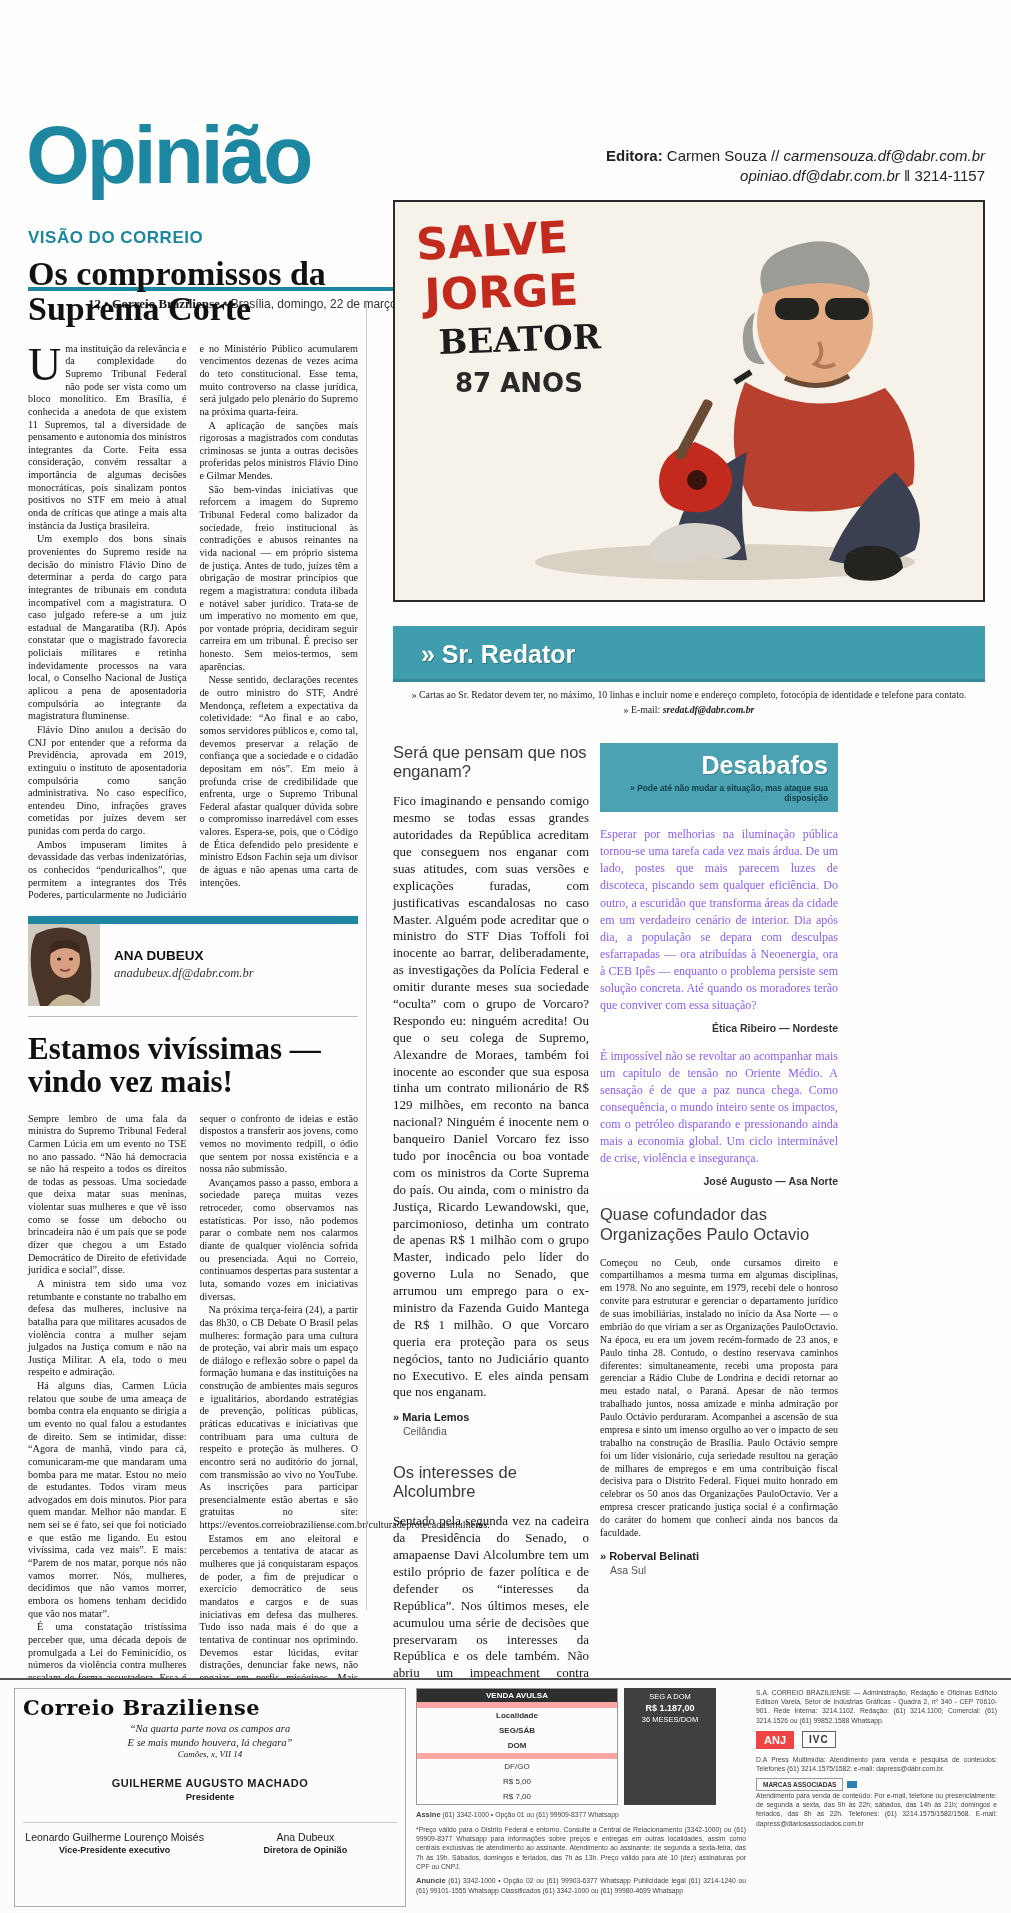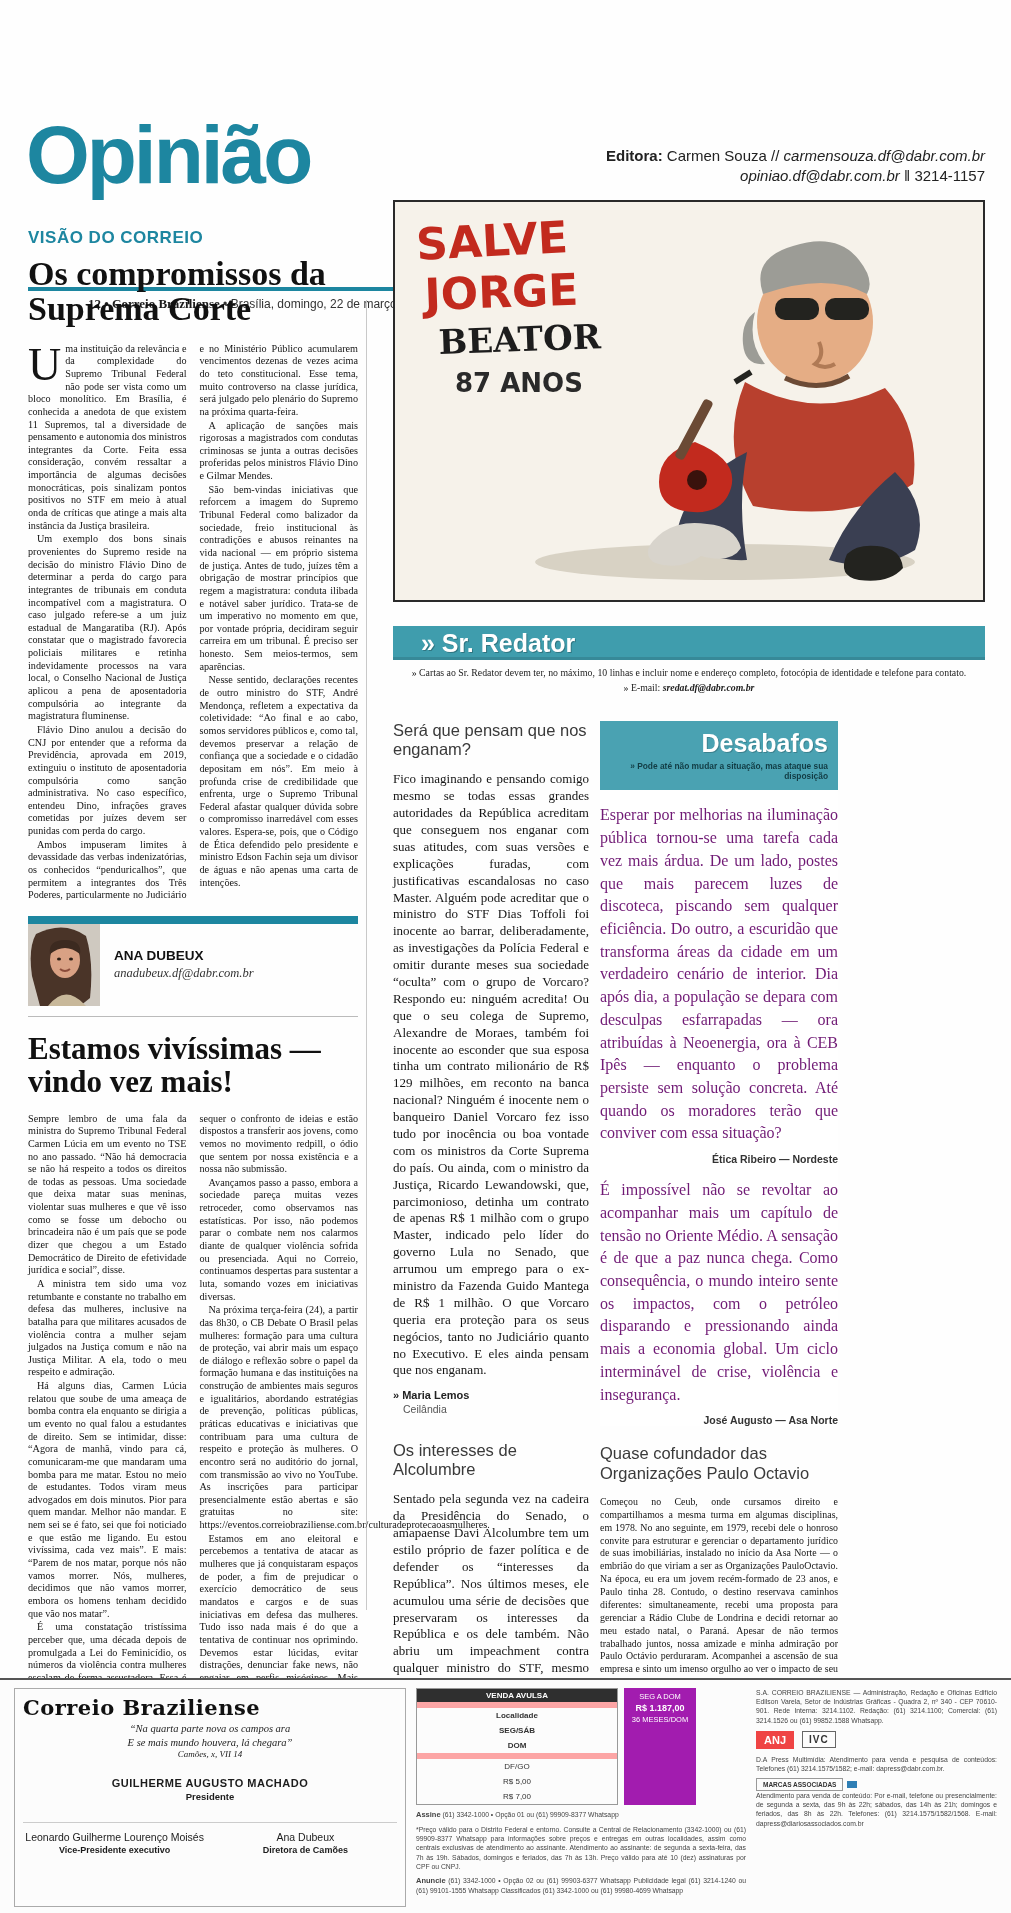--- a/index.html
+++ b/index.html
@@ -31,42 +31,42 @@
   .byline-bar{height:8px;background:#1d86a0;margin-bottom:0;}
   .byline-inner{display:flex;align-items:center;gap:14px;padding-top:0;}
   .byline-photo{width:72px;height:82px;flex:0 0 72px;background:#d8d3cc;overflow:hidden;}
   .byline-name{font-family:"Liberation Sans",sans-serif;font-weight:700;font-size:13.5px;color:#111;}
   .byline-mail{font-style:italic;font-size:12.5px;color:#333;margin-top:3px;}
   h2.viv-title{font-size:31px;line-height:1.06;margin:16px 0 14px 0;font-weight:700;color:#111;}
   
   .vline{position:absolute;left:366px;top:300px;width:1px;height:1310px;background:#c9c9c9;}
   .right-region{position:absolute;left:393px;top:200px;width:592px;}
   .cartoon{width:588px;height:398px;border:2px solid #2a2a2a;background:#f6f2ea;overflow:hidden;}
-  .banner{margin-top:24px;width:100%;height:34px;background:#3f9dad;display:flex;align-items:center;
+  .banner{margin-top:24px;width:100%;height:56px;background:#3f9dad;display:flex;align-items:center;
         box-shadow:inset 0 -3px 0 rgba(0,0,0,.12);}
   .banner-title{font-family:"Liberation Sans",sans-serif;font-weight:800;font-size:25px;color:#fff;
         padding-left:28px;text-shadow:1px 1px 0 rgba(0,0,0,.25);}
   .banner-notes{text-align:center;font-size:9.8px;color:#222;margin-top:6px;line-height:1.5;}
   .banner-notes .mail{font-weight:700;font-style:italic;}
   .right-cols{display:flex;margin-top:26px;}
   .letters-col{width:196px;flex:0 0 196px;}
   .letter-title{font-family:"Liberation Sans",sans-serif;font-weight:400;font-size:16.5px;
         color:#3a3a3a;margin:0 0 12px 0;line-height:1.15;}
   .letter-body{font-size:13px;line-height:1.3;text-align:justify;color:#151515;}
   .sig{margin:10px 0 26px 0;font-family:"Liberation Sans",sans-serif;}
   .sig .sig-name{font-weight:700;font-size:11px;color:#222;}
   .sig .sig-loc{font-size:10.5px;color:#555;margin-top:2px;padding-left:10px;}
   .desa-col{width:238px;flex:0 0 238px;margin-left:11px;}
   .desa-box{background:#fff;}
   .desa-head{background:#4aa2b2;padding:8px 10px 9px 10px;text-align:right;}
   .desa-title{font-family:"Liberation Sans",sans-serif;font-weight:800;font-size:25px;color:#fff;
         text-shadow:1px 1px 0 rgba(0,0,0,.2);}
   .desa-sub{font-family:"Liberation Sans",sans-serif;font-size:8.4px;font-weight:700;
         color:#123c44;margin-top:3px;}
-  .desa-item{font-size:16px;line-height:1.42;text-align:justify;color:#701a75;margin-top:14px;}
+  .desa-item{font-size:12px;line-height:1.42;text-align:justify;color:#8b5cf6;margin-top:14px;}
   .desa-author{font-family:"Liberation Sans",sans-serif;font-weight:700;font-size:10.5px;
         color:#333;text-align:right;margin:8px 0 14px 0;}
   .po-title{font-family:"Liberation Sans",sans-serif;font-weight:400;font-size:16.5px;
         color:#3a3a3a;margin:18px 0 12px 0;line-height:1.2;}
   .po-body{font-size:9.9px;line-height:1.3;text-align:justify;color:#151515;}
   
   .masthead{position:absolute;left:0;top:1678px;width:1011px;height:235px;
         border-top:2px solid #555;background:#fcfcfc;}
   .mh-inner{display:flex;height:100%;padding:8px 14px;box-sizing:border-box;gap:10px;}
   .mh-left{width:392px;flex:0 0 392px;border:1px solid #aaa;position:relative;padding:6px 8px;box-sizing:border-box;}
@@ -80,21 +80,21 @@
   .mh-officer{text-align:center;font-family:"Liberation Sans",sans-serif;width:49%;}
   .mh-officer .nm{font-size:10.5px;}
   .mh-officer .tt{font-weight:700;font-size:9px;margin-top:2px;}
   .mh-mid{width:330px;flex:0 0 330px;font-family:"Liberation Sans",sans-serif;color:#333;}
   .venda-row{display:flex;gap:6px;}
   .venda-table{width:200px;border:1px solid #999;font-size:8px;}
   .venda-title{background:#2f2f2f;color:#fff;font-weight:700;font-size:8px;padding:2px 4px;text-align:center;}
   .venda-table .tr{display:flex;border-top:6px solid #fca5a5;flex-direction:column;}
   .venda-table .tr div{flex:1;padding:3px 4px;text-align:center;}
   .venda-table .hd div{font-weight:700;}
-  .assin-box{width:72px;background:#a21caf;color:#fff;font-size:7.5px;text-align:center;
+  .assin-box{width:92px;background:#404040;color:#fff;font-size:7.5px;text-align:center;
         padding:4px 3px;box-sizing:border-box;}
   .assin-box .big{font-size:9px;font-weight:700;margin:2px 0;}
   .mh-small{font-size:6.8px;line-height:1.35;color:#444;margin-top:5px;text-align:justify;}
   .mh-small b{font-size:7.5px;}
   .mh-right{flex:1;font-family:"Liberation Sans",sans-serif;color:#444;}
   .mh-right .mh-small{margin-top:0;}
   .logos-row{display:flex;gap:8px;align-items:center;margin:6px 0;}
   .anj{background:#ef4444;color:#fff;font-weight:800;font-size:11px;padding:3px 8px;}
   .ivc{border:1px solid #666;color:#333;font-weight:800;font-size:10px;padding:2px 6px;letter-spacing:1px;}
   .marcas{border:1px solid #999;display:inline-block;padding:2px 6px;font-size:6.5px;font-weight:700;
@@ -272,21 +272,21 @@
           <div class="nm">GUILHERME AUGUSTO MACHADO</div>
           <div class="tt">Presidente</div>
         </div>
         <div class="mh-officers">
           <div class="mh-officer">
             <div class="nm">Leonardo Guilherme Lourenço Moisés</div>
             <div class="tt">Vice-Presidente executivo</div>
           </div>
           <div class="mh-officer">
             <div class="nm">Ana Dubeux</div>
-            <div class="tt">Diretora de Camões</div>
+            <div class="tt">Diretora de Opinião</div>
           </div>
         </div>
       </div>
 
       <div class="mh-mid">
         <div class="venda-row">
           <div class="venda-table">
             <div class="venda-title">VENDA AVULSA</div>
             <div class="tr hd">
               <div>Localidade</div>

